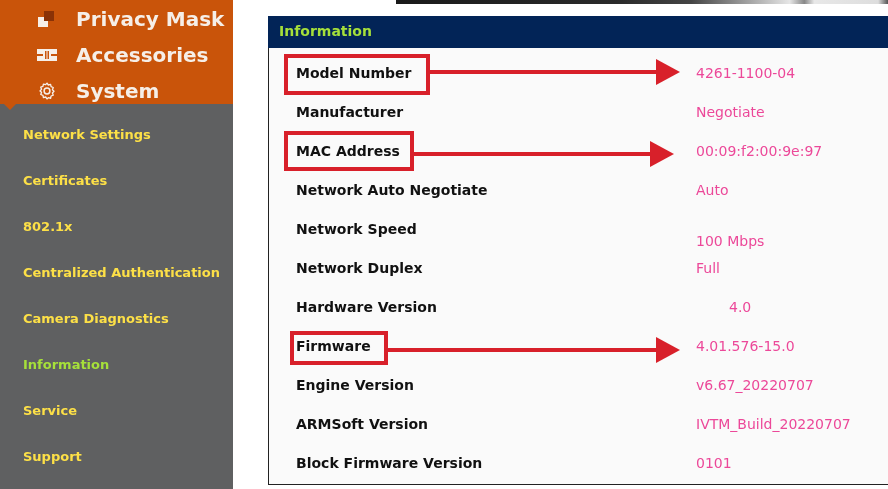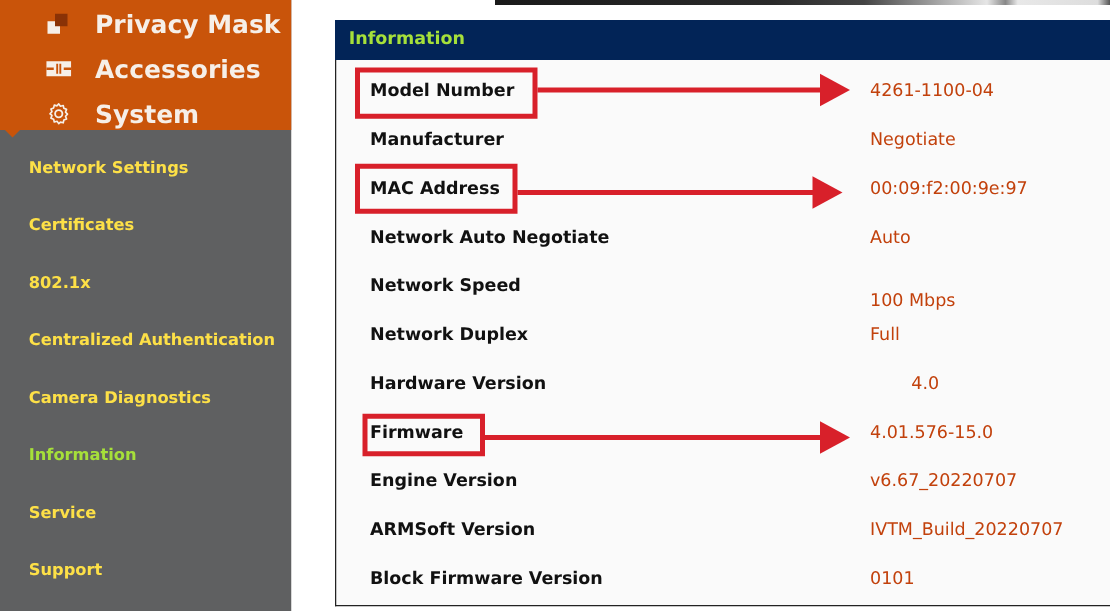--- a/index.html
+++ b/index.html
@@ -20,21 +20,21 @@
     
     .topstrip { position: absolute; left: 396px; top: 0; width: 492px; height: 4px;
       background: linear-gradient(90deg, #1a1a1a 0%, #2a2a2a 45%, #444 60%, #e6e6e6 80%, #888 83%, #e8e8e8 85%, #ddd 98%, #555 100%); }
 
     
     .panel-header { position: absolute; left: 268px; top: 16px; width: 620px; height: 32px; background: #022457; }
     .panel-header .ttl { position: absolute; left: 11px; top: 7px; color: #a6e03a; font-size: 14px; font-weight: bold; }
     .panel-body { position: absolute; left: 268px; top: 48px; width: 620px; height: 437px; background: #fafafa; border-left: 1px solid #222; border-bottom: 1px solid #222; }
 
     .row-label { position: absolute; left: 296px; font-size: 14px; font-weight: bold; color: #111; }
-    .row-value { position: absolute; left: 696px; font-size: 14px; color: #c2410c; }
+    .row-value { position: absolute; left: 696px; font-size: 14px; color: #ec4899; }
 
     
     .hl-box { position: absolute; border: 4px solid #d8202a; }
     .arrow { position: absolute; height: 4px; background: #d8202a; }
     .arrow::after { content: ""; position: absolute; right: -22px; top: -11px; border-top: 13px solid transparent; border-bottom: 13px solid transparent; border-left: 24px solid #d8202a; }
   </style>
 </head>
 <body>
 
 <div class="topstrip"></div>

